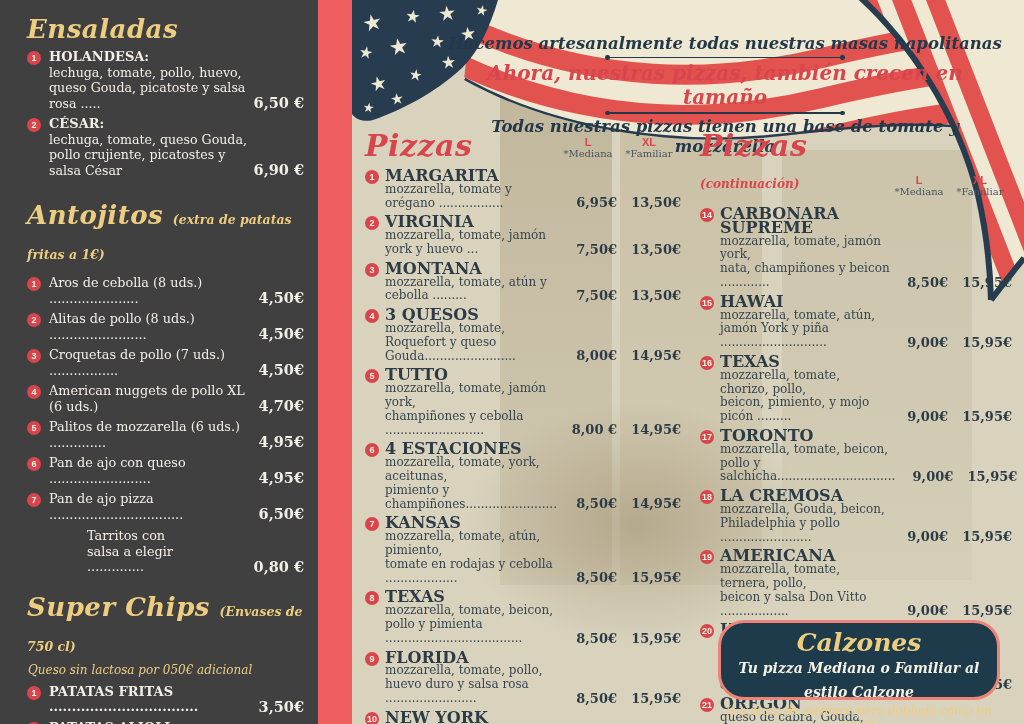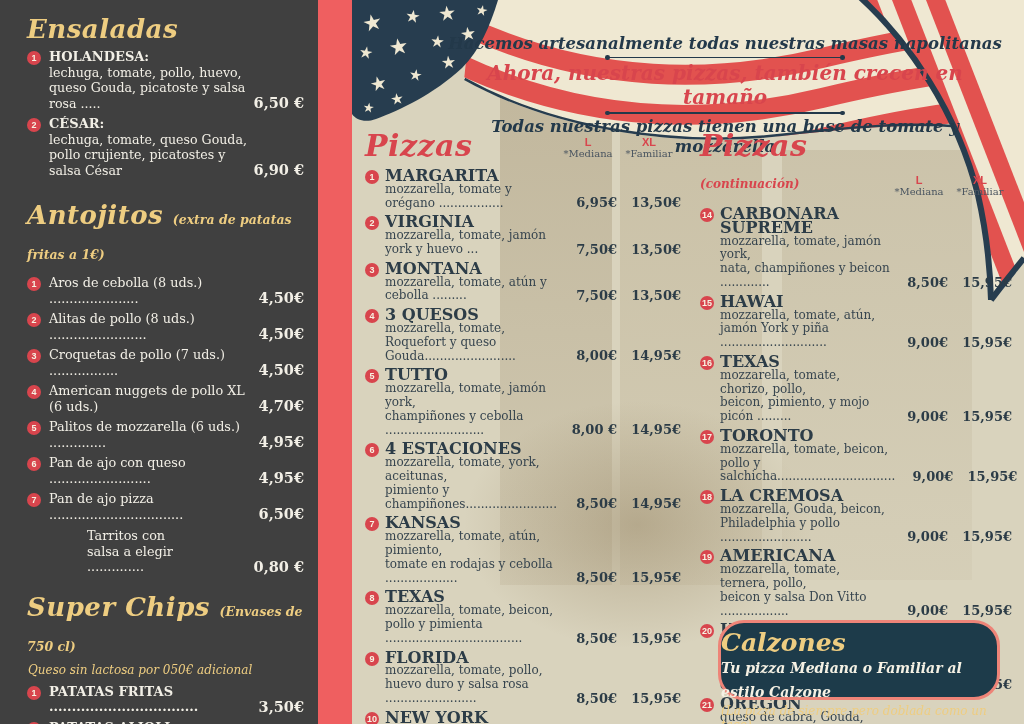--- a/index.html
+++ b/index.html
@@ -76,21 +76,21 @@
   .p-item{display:grid;grid-template-columns:20px 1fr 58px 64px;margin:0 0 5px 0;}
   .p-item .bullet{margin-top:1px;}
   .p-body{grid-column:2;}
   .p-name{color:#2c3c47;font-weight:bold;font-size:16px;line-height:13.8px;}
   .p-desc{color:#37454f;font-size:12px;line-height:13.8px;white-space:pre-line;}
   .p-l,.p-xl{align-self:end;text-align:right;color:#2c3c47;font-weight:bold;font-size:13px;white-space:nowrap;}
 
   .calzones{
     position:absolute;left:366px;top:620px;width:282px;height:80px;z-index:3;
     background:#1d3b4a;border:3px solid #ee8478;border-radius:26px;
-    box-sizing:border-box;padding-top:6px;
+    box-sizing:border-box;text-align:center;padding-top:6px;
   }
   .cz-title{color:#eecd81;font-style:italic;font-weight:bold;font-size:25px;line-height:27px;}
   .cz-line1{color:#f5f1e4;font-style:italic;font-weight:bold;font-size:14px;line-height:24px;}
   .cz-line2{color:#eecd81;font-style:italic;font-size:12px;line-height:14px;}
 </style>
 </head>
 <body>
 
 <div class="page">
 

